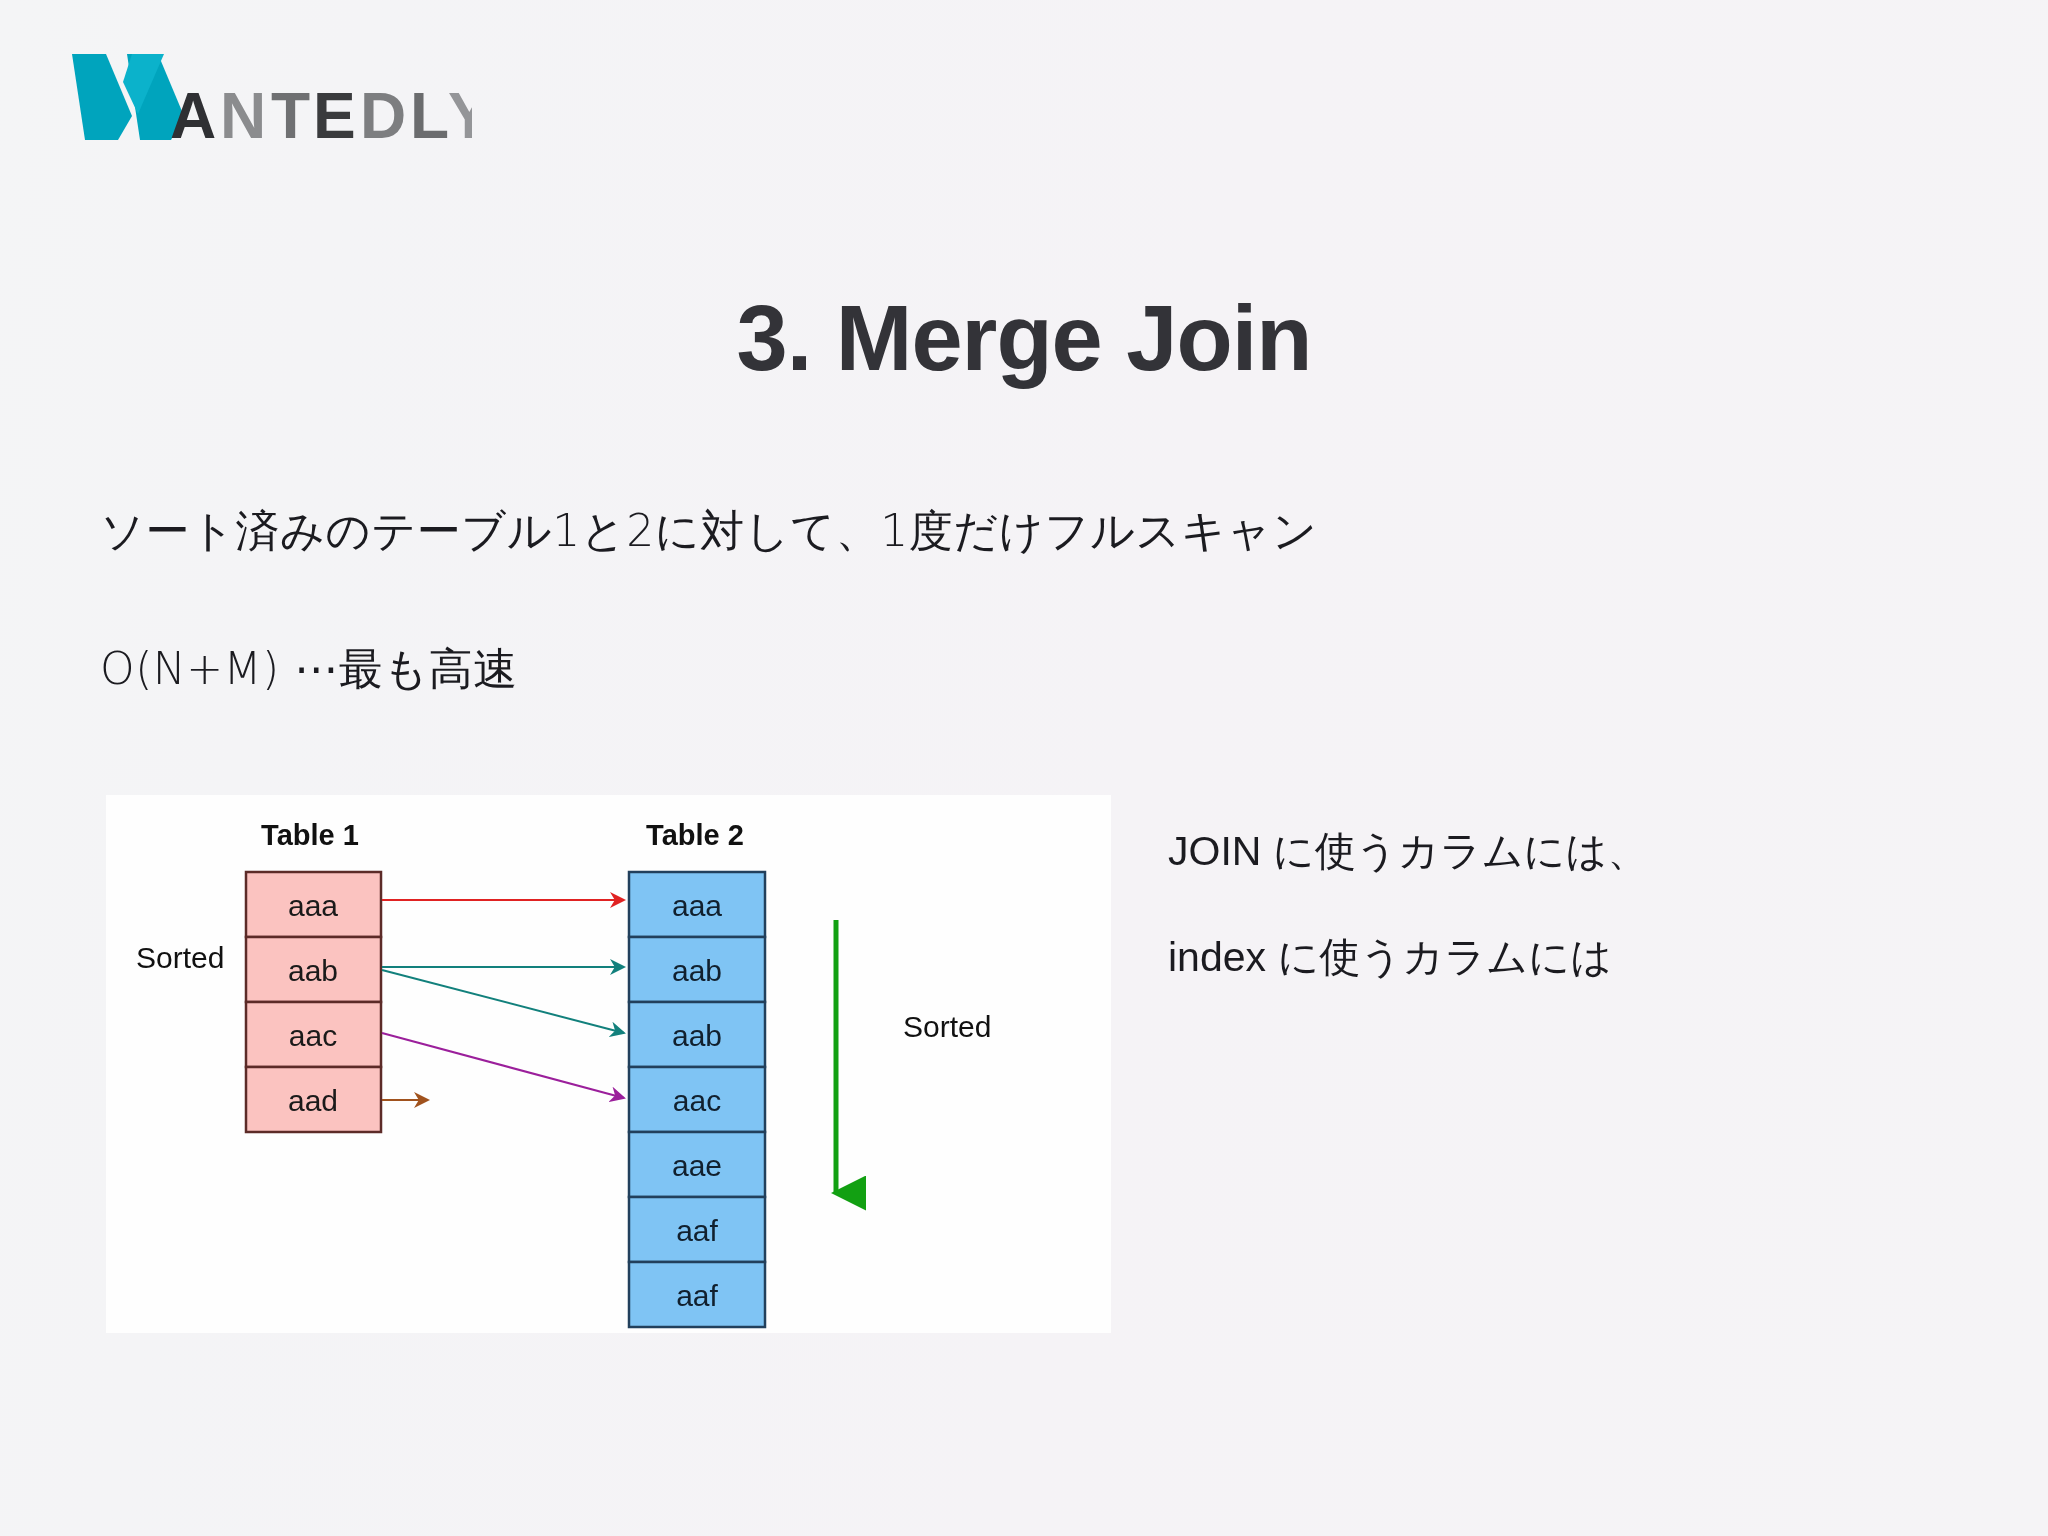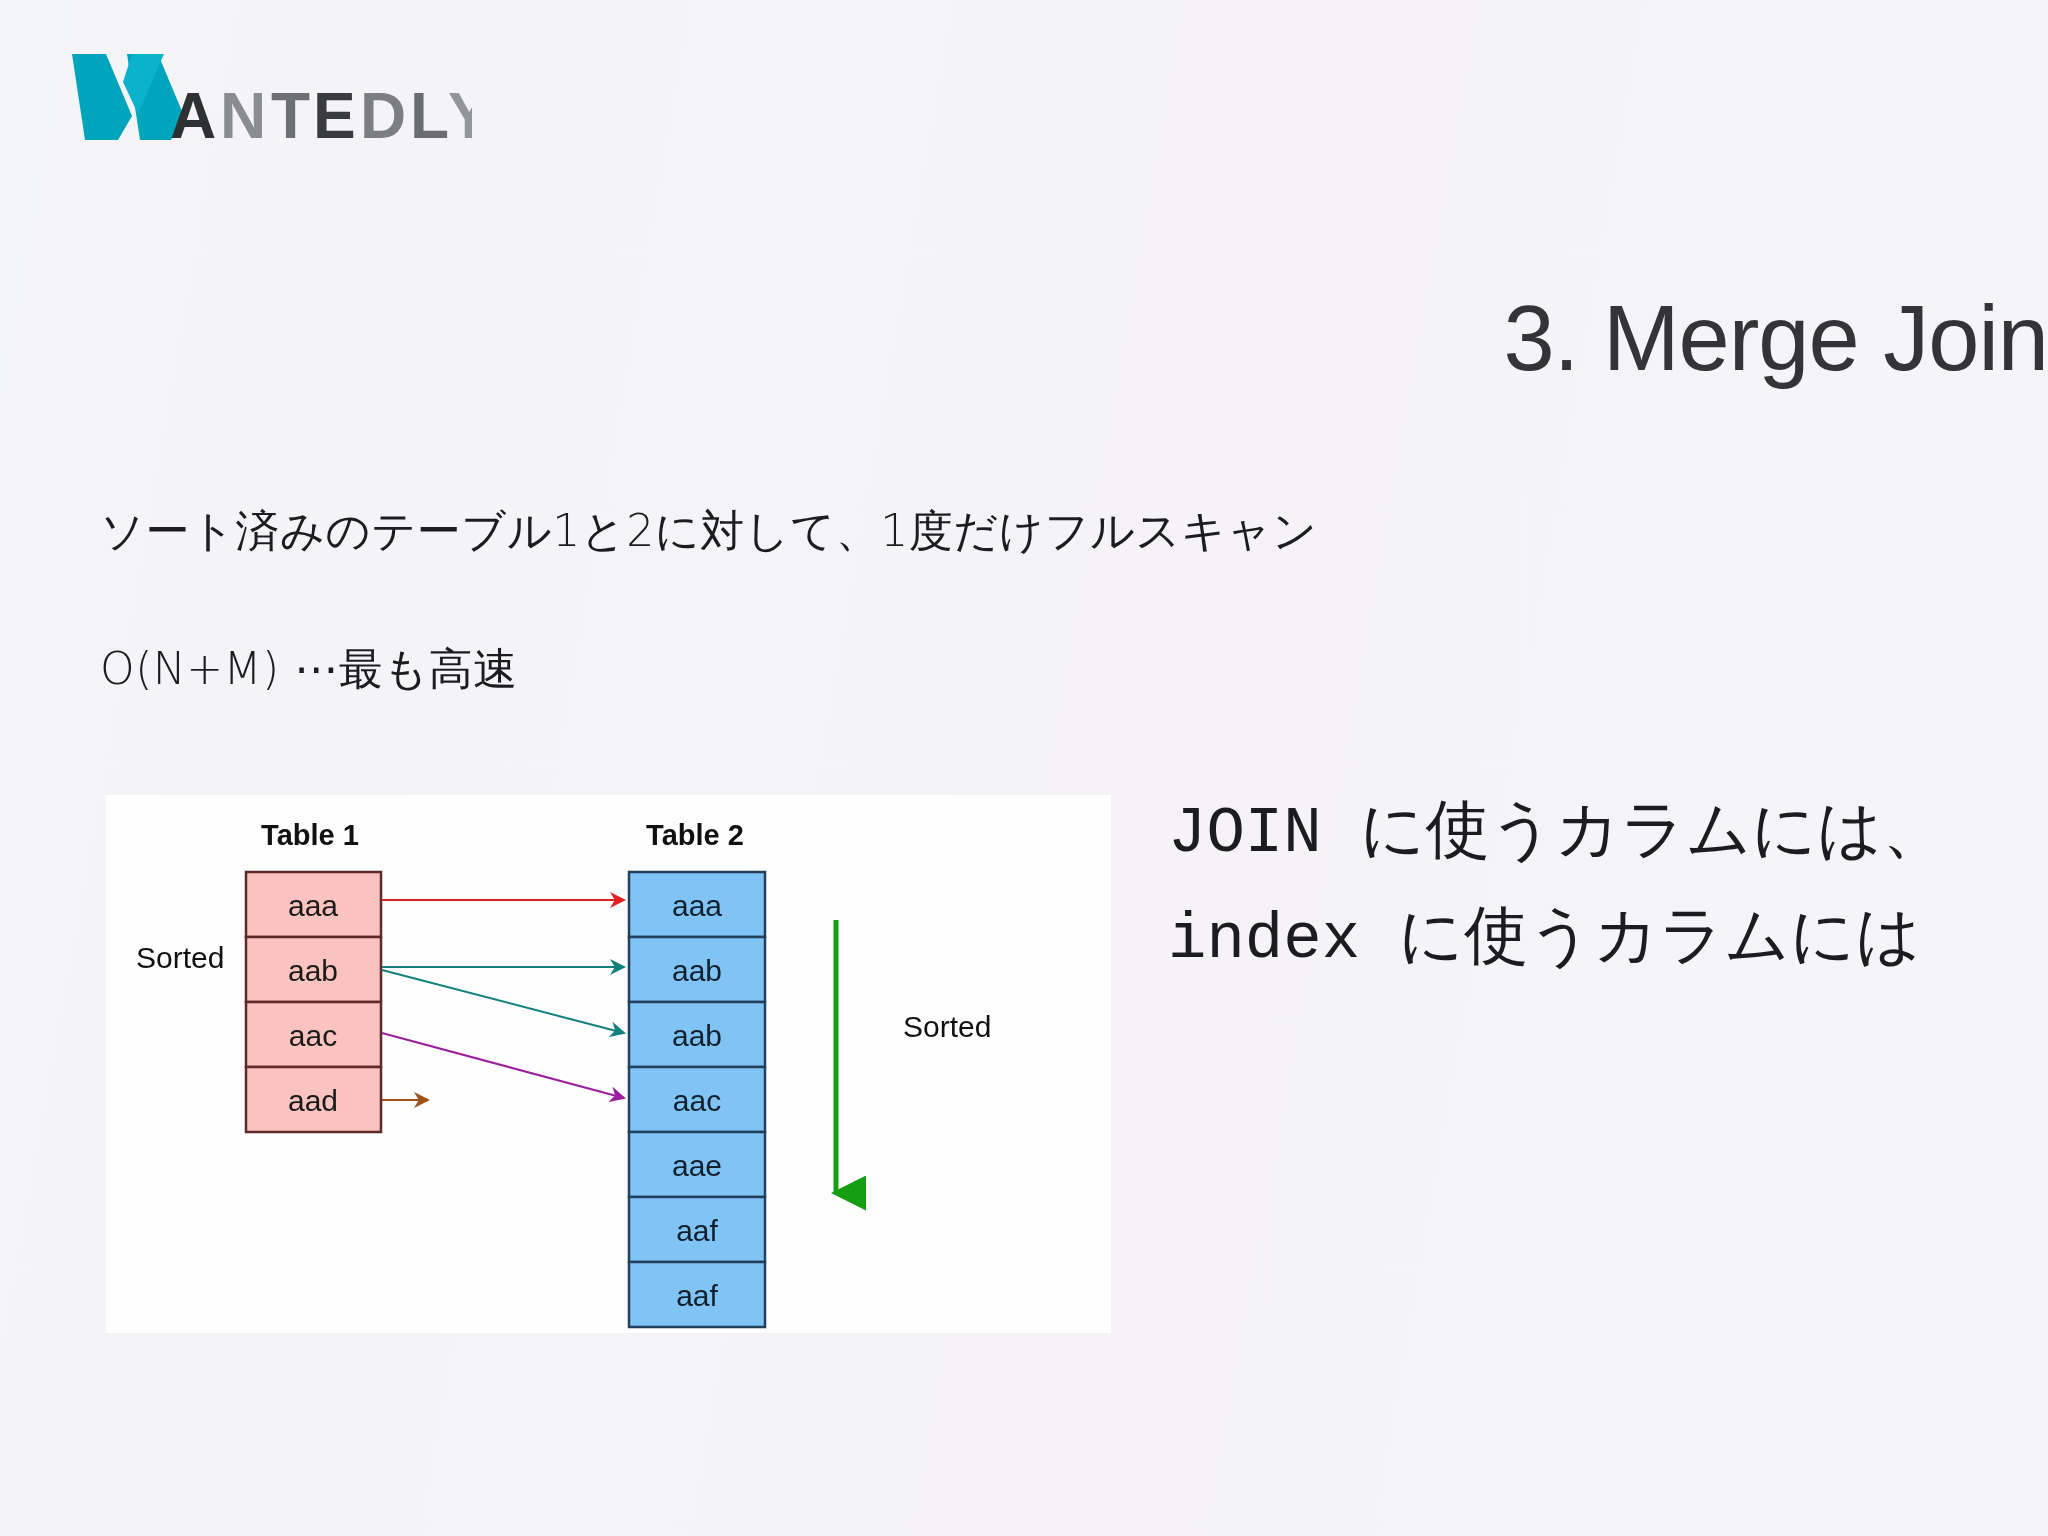--- a/index.html
+++ b/index.html
@@ -26,23 +26,23 @@
     align-items: flex-end;
   }
   #logo svg { display: block; }
 
   
   #page-title {
     position: absolute;
     left: 0;
     right: 0;
     top: 286px;
-    text-align: right;
+    text-align: center;
     font-size: 92px;
-    font-weight: 400;
+    font-weight: 700;
     letter-spacing: -1px;
     color: #333338;
     font-family: "Liberation Sans", "DejaVu Sans", sans-serif;
   }
 
   
   #body-text {
     position: absolute;
     left: 100px;
     top: 462px;
@@ -64,27 +64,27 @@
     width: 1005px;
     height: 538px;
     background: #fefefe;
   }
   #figure svg { display: block; }
 
   
   #side-note {
     position: absolute;
     left: 1168px;
-    top: 781px;
+    top: 798px;
     width: 800px;
     color: #1b1b20;
-    font-size: 64px;
+    font-size: 41px;
     line-height: 106px;
     font-weight: 200;
-    font-family: Liberation Mono, monospace;
+    font-family: Liberation Sans, sans-serif;
   }
   #side-note .line { white-space: nowrap; }
 </style>
 </head>
 <body>
 
 <div id="slide">
 
   <div id="logo">
     <svg width="400" height="86" viewBox="0 0 400 86">

